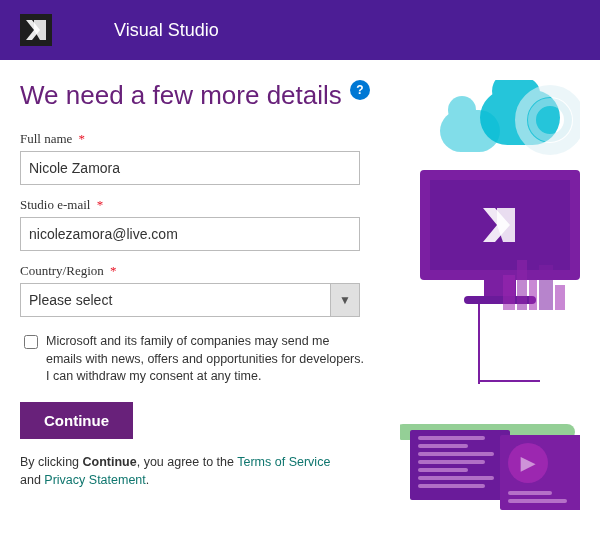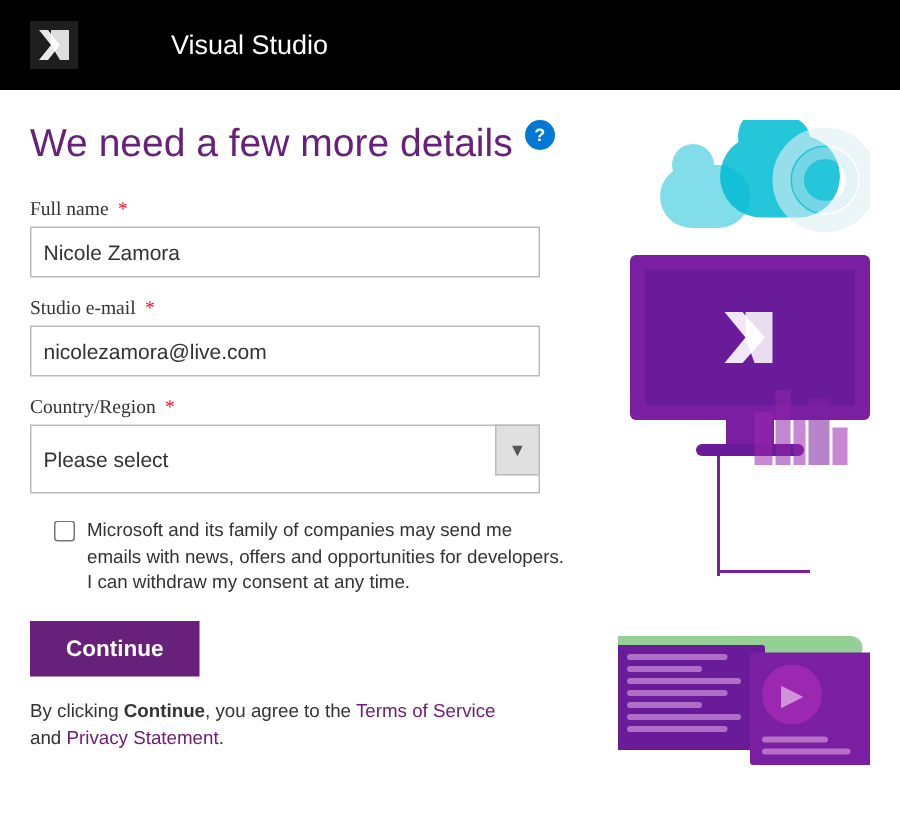--- a/index.html
+++ b/index.html
@@ -6,21 +6,21 @@
     body {
       font-family: 'Segoe UI', Arial, sans-serif;
       background: #fff;
       width: 600px;
       height: 550px;
       overflow: hidden;
     }
 
     
     .header {
-      background: #000000;
+      background: #4c1d95;
       height: 60px;
       display: flex;
       align-items: center;
       padding: 0 20px;
       gap: 10px;
     }
     .vs-logo {
       width: 32px;
       height: 32px;
     }
@@ -105,21 +105,21 @@
       font-family: 'Segoe UI', Arial, sans-serif;
     }
 
     .form-select-wrapper {
       position: relative;
       width: 340px;
     }
 
     .form-select {
       width: 100%;
-      height: 46px;
+      height: 34px;
       border: 1px solid #bbb;
       padding: 4px 8px;
       font-size: 14px;
       color: #333;
       background: #fff;
       appearance: none;
       -webkit-appearance: none;
       outline: none;
       font-family: 'Segoe UI', Arial, sans-serif;
       cursor: pointer;
@@ -139,21 +139,21 @@
       pointer-events: none;
       color: #555;
       font-size: 12px;
     }
 
     
     .checkbox-group {
       display: flex;
       align-items: flex-start;
       gap: 8px;
-      margin: 16px 16px;
+      margin: 16px 4px;
       width: 340px;
     }
 
     .checkbox-input {
       width: 14px;
       height: 14px;
       margin-top: 2px;
       flex-shrink: 0;
       cursor: pointer;
     }
@@ -179,21 +179,21 @@
     }
 
     
     .footer-text {
       font-size: 12.5px;
       color: #333;
       line-height: 1.5;
     }
 
     .footer-text a {
-      color: #701a75;
+      color: #0f766e;
       text-decoration: none;
     }
 
     
     .cloud1 {
       position: absolute;
       top: 10px;
       right: 20px;
       width: 80px;
       height: 55px;

